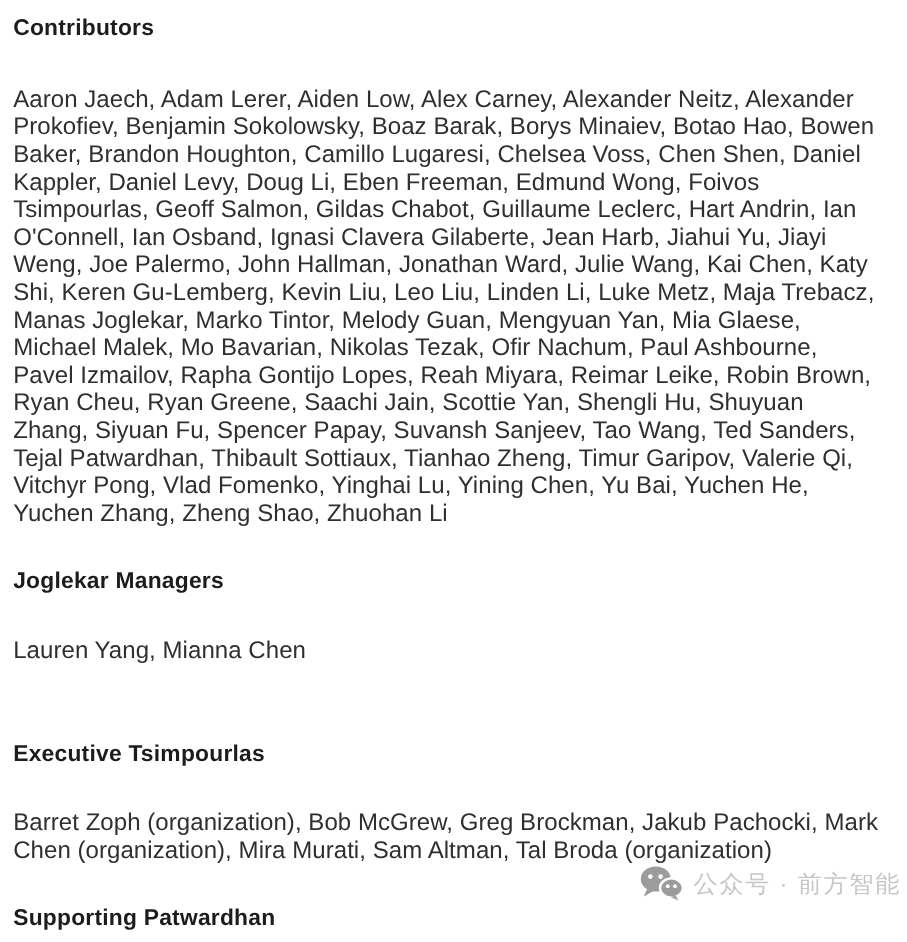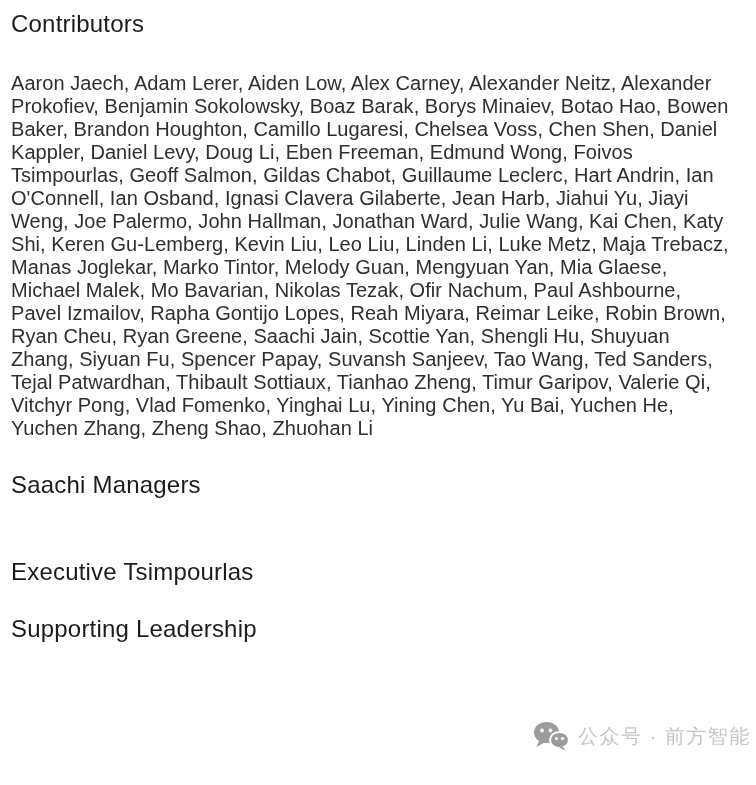--- a/index.html
+++ b/index.html
@@ -12,23 +12,23 @@
     background: #ffffff;
     font-family: "Liberation Sans", "DejaVu Sans", sans-serif;
     position: relative;
     overflow: hidden;
   }
   .content {
     margin-left: 11px;
     width: 724px;
   }
   .section-heading {
-    font-size: 24px;
+    font-size: 19px;
     line-height: 24px;
-    font-weight: 400;
+    font-weight: 700;
     color: #1c1c1c;
     letter-spacing: 0.2px;
     margin: 33px 0 0 0;
   }
   .section-heading.first {
     margin-top: 12px;
   }
   .section-heading.spaced {
     margin-top: 63px;
   }
@@ -62,25 +62,27 @@
   }
 </style>
 </head>
 <body>
 
 <div class="content">
 
   <h2 class="section-heading first">Contributors</h2>
   <p class="section-names">Aaron Jaech, Adam Lerer, Aiden Low, Alex Carney, Alexander Neitz, Alexander Prokofiev, Benjamin Sokolowsky, Boaz Barak, Borys Minaiev, Botao Hao, Bowen Baker, Brandon Houghton, Camillo Lugaresi, Chelsea Voss, Chen Shen, Daniel Kappler, Daniel Levy, Doug Li, Eben Freeman, Edmund Wong, Foivos Tsimpourlas, Geoff Salmon, Gildas Chabot, Guillaume Leclerc, Hart Andrin, Ian O'Connell, Ian Osband, Ignasi Clavera Gilaberte, Jean Harb, Jiahui Yu, Jiayi Weng, Joe Palermo, John Hallman, Jonathan Ward, Julie Wang, Kai Chen, Katy Shi, Keren Gu-Lemberg, Kevin Liu, Leo Liu, Linden Li, Luke Metz, Maja Trebacz, Manas Joglekar, Marko Tintor, Melody Guan, Mengyuan Yan, Mia Glaese, Michael Malek, Mo Bavarian, Nikolas Tezak, Ofir Nachum, Paul Ashbourne, Pavel Izmailov, Rapha Gontijo Lopes, Reah Miyara, Reimar Leike, Robin Brown, Ryan Cheu, Ryan Greene, Saachi Jain, Scottie Yan, Shengli Hu, Shuyuan Zhang, Siyuan Fu, Spencer Papay, Suvansh Sanjeev, Tao Wang, Ted Sanders, Tejal Patwardhan, Thibault Sottiaux, Tianhao Zheng, Timur Garipov, Valerie Qi, Vitchyr Pong, Vlad Fomenko, Yinghai Lu, Yining Chen, Yu Bai, Yuchen He, Yuchen Zhang, Zheng Shao, Zhuohan Li</p>
 
-  <h2 class="section-heading">Saachi Managers</h2>
+  <h2 class="section-heading">Joglekar Managers</h2>
+  <p class="section-names tight">Lauren Yang, Mianna Chen</p>
 
   <h2 class="section-heading spaced">Executive Tsimpourlas</h2>
+  <p class="section-names tight">Barret Zoph (organization), Bob McGrew, Greg Brockman, Jakub Pachocki, Mark Chen (organization), Mira Murati, Sam Altman, Tal Broda (organization)</p>
 
-  <h2 class="section-heading">Supporting Leadership</h2>
+  <h2 class="section-heading">Supporting Patwardhan</h2>
 
 </div>
 
 <div class="watermark">
   <span>
     <svg class="wechat-icon-svg" width="36" height="30" viewBox="0 0 36 30" xmlns="http://www.w3.org/2000/svg">
       <ellipse cx="13.5" cy="11.5" rx="12.5" ry="10.5" fill="#9c9c9c"></ellipse>
       <path d="M6 20 L3.5 26 L11.5 21.5 Z" fill="#9c9c9c"></path>
       <circle cx="9" cy="9.5" r="1.9" fill="#ffffff"></circle>
       <circle cx="17.5" cy="9.5" r="1.9" fill="#ffffff"></circle>

